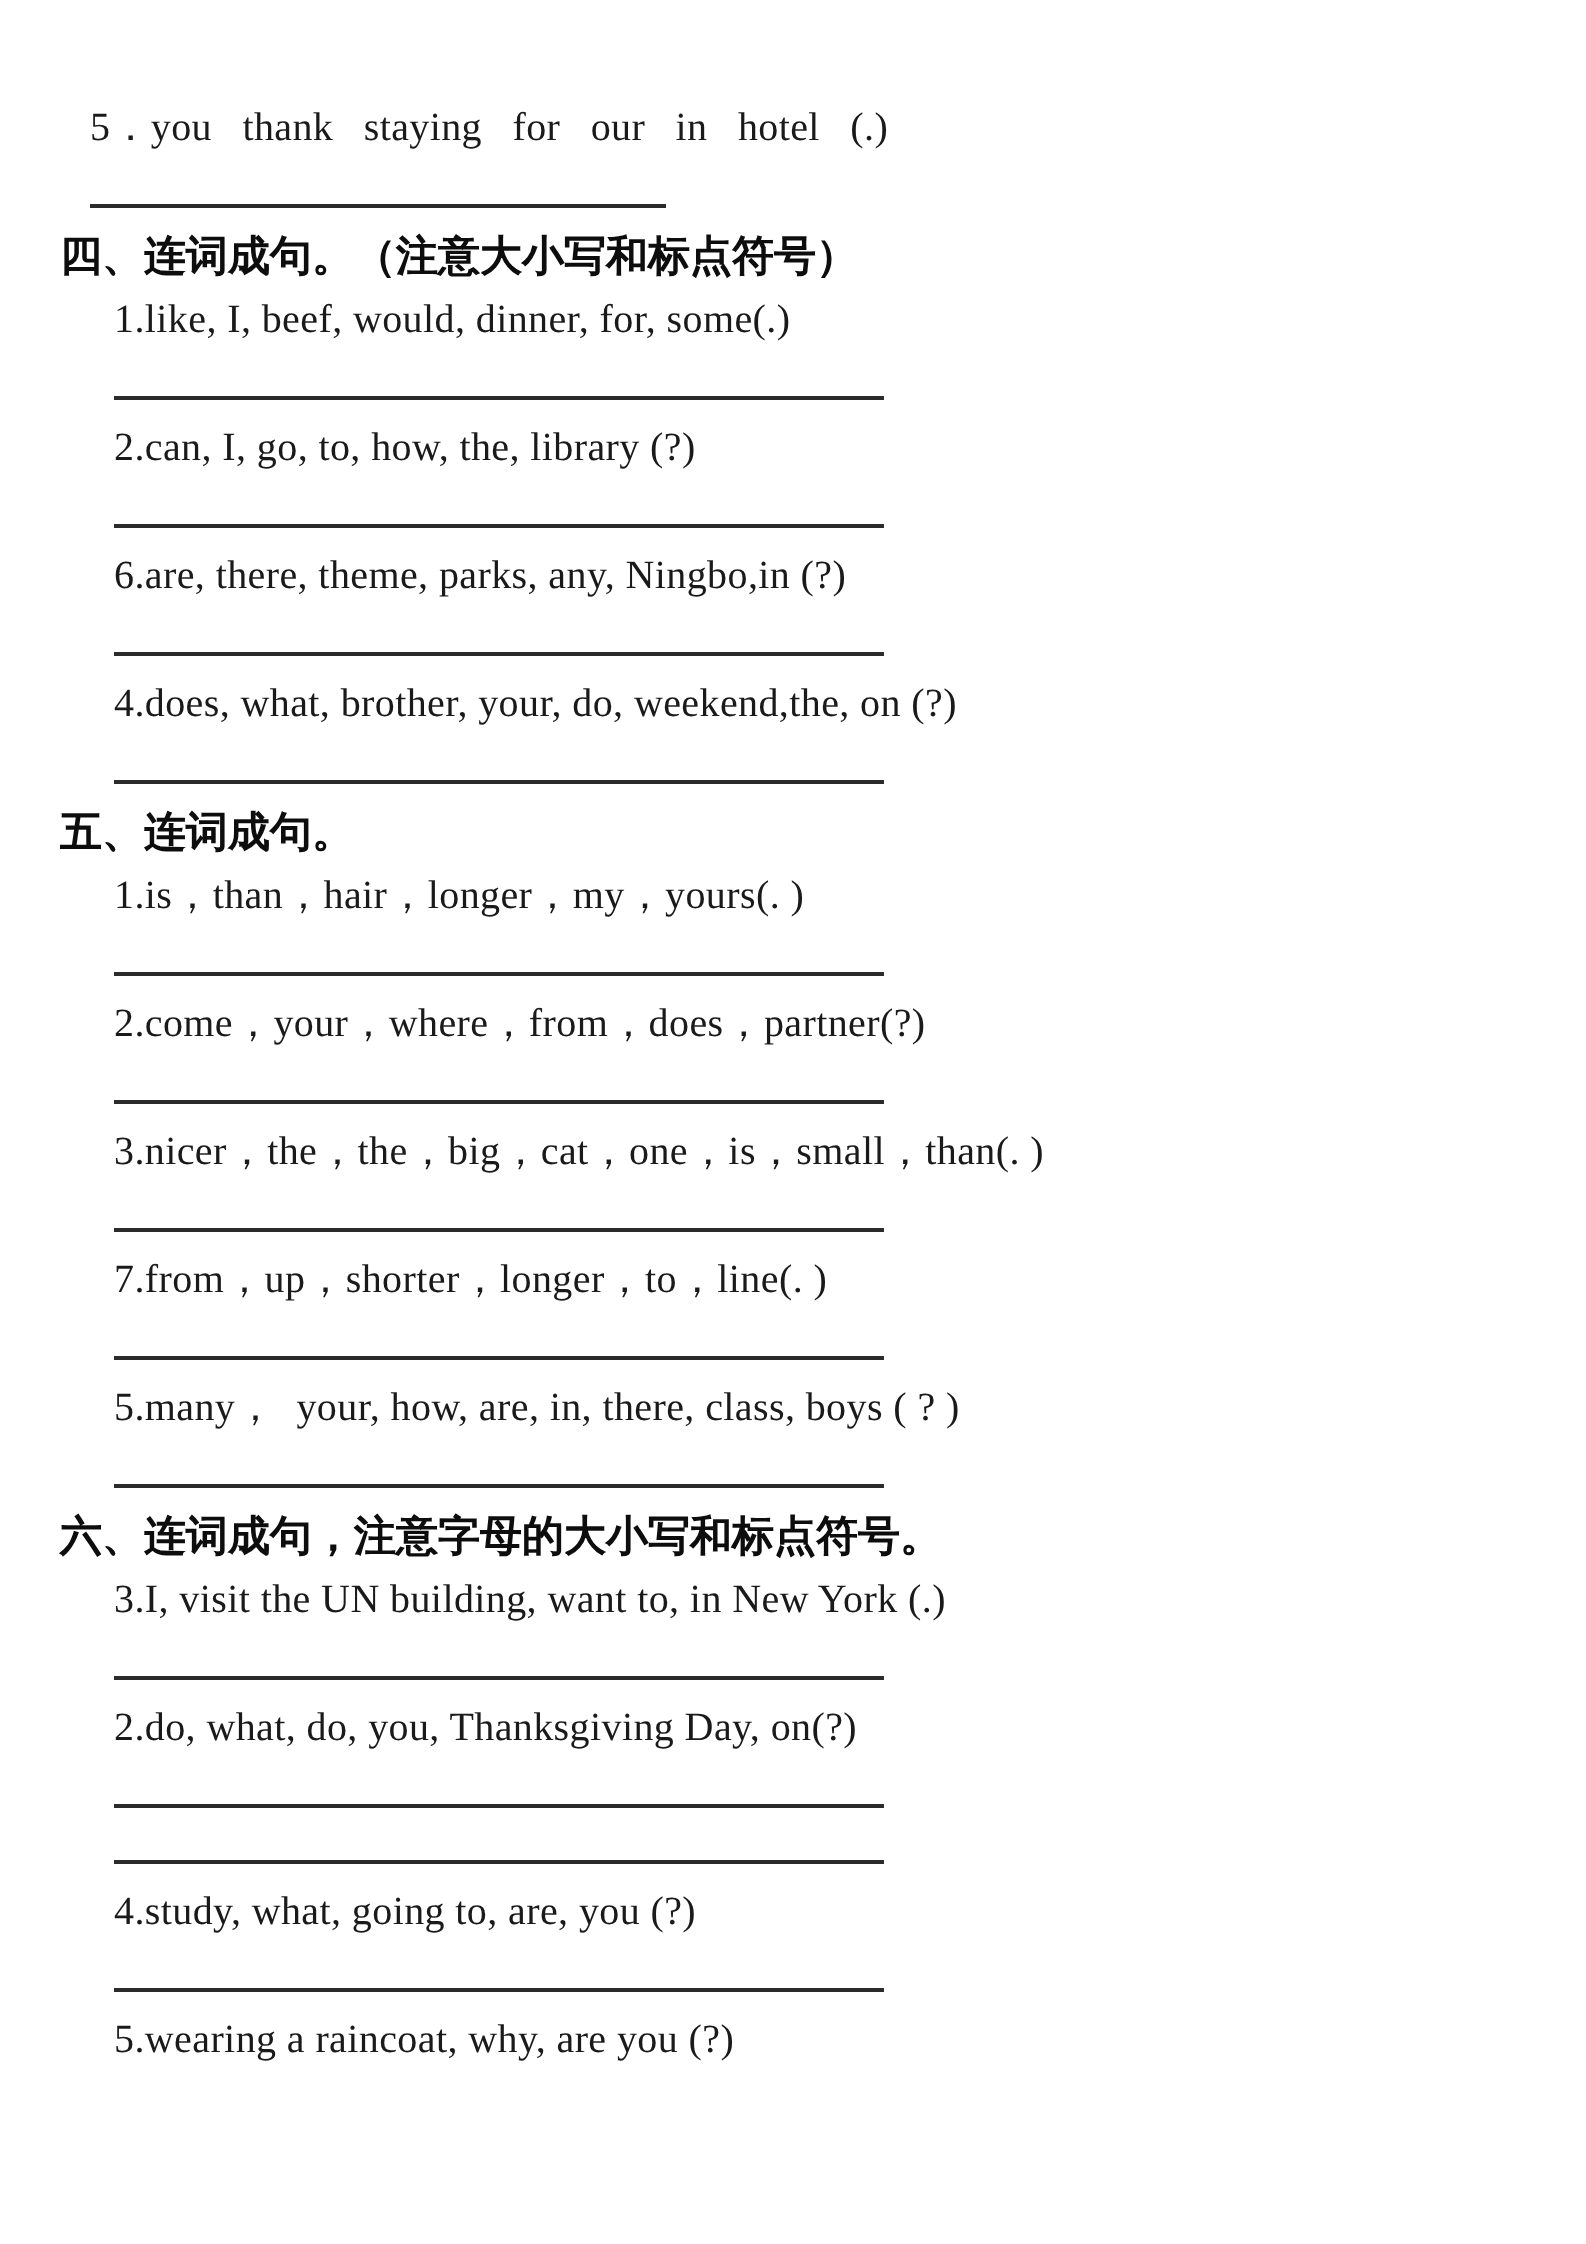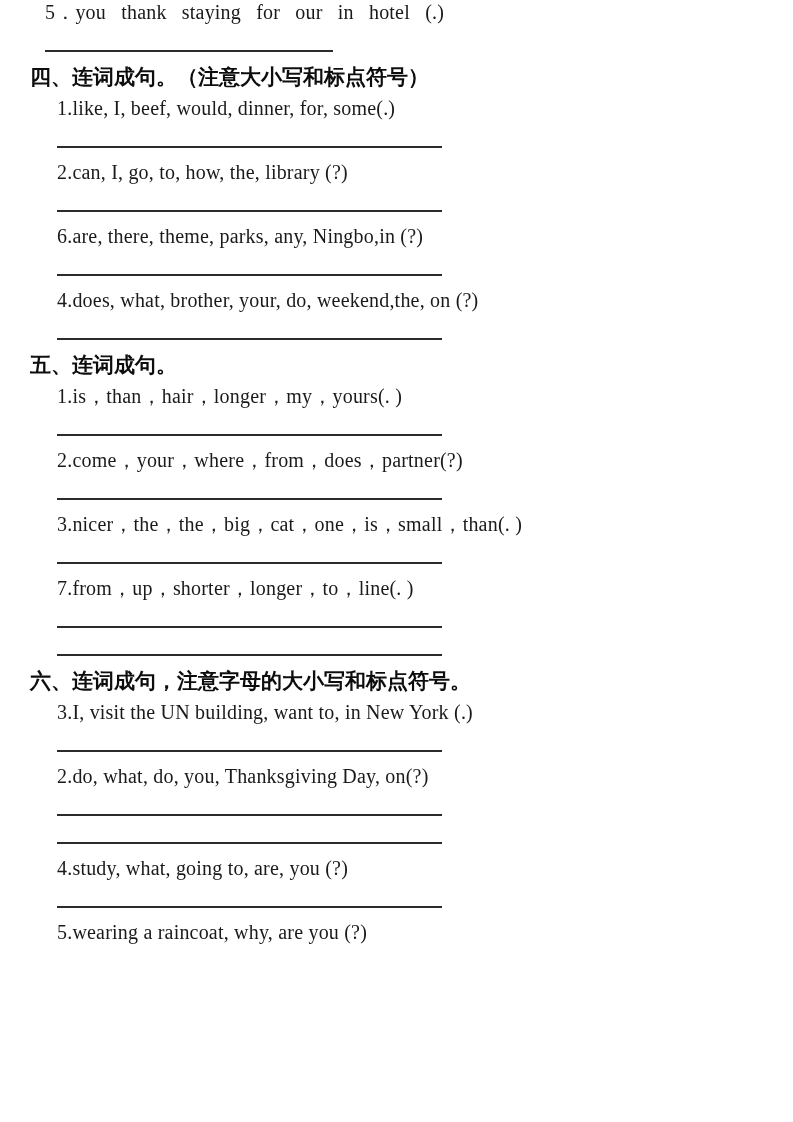--- a/index.html
+++ b/index.html
@@ -3,20 +3,21 @@
 <meta charset="utf-8">
 <style>
   html, body { margin: 0; padding: 0; background: #ffffff; }
   .page {
     position: relative;
     width: 793px;
     height: 1048px;
     margin: 0 auto;
     background: #ffffff;
     box-sizing: border-box;
+    padding-top: 52px;
     overflow: hidden;
     color: #1a1a1a;
     font-family: "Liberation Serif", "DejaVu Serif", serif;
   }
   .q {
     margin-left: 57px;
     font-size: 20px;
     line-height: 24px;
     white-space: pre;
     letter-spacing: 0.2px;
@@ -88,20 +89,21 @@
 
     <div class="q">2.come，your，where，from，does，partner(?)</div>
     <div class="rule"></div>
 
     <div class="q">3.nicer，the，the，big，cat，one，is，small，than(. )</div>
     <div class="rule"></div>
 
     <div class="q">7.from，up，shorter，longer，to，line(. )</div>
     <div class="rule"></div>
 
+    <div class="q">5.many，  your, how, are, in, there, class, boys ( ? )</div>
     <div class="rule"></div>
   </section>
 
   <section>
     <h2 class="heading">六、连词成句，注意字母的大小写和标点符号。</h2>
 
     <div class="q">3.I, visit the UN building, want to, in New York (.)</div>
     <div class="rule"></div>
 
     <div class="q">2.do, what, do, you, Thanksgiving Day, on(?)</div>

